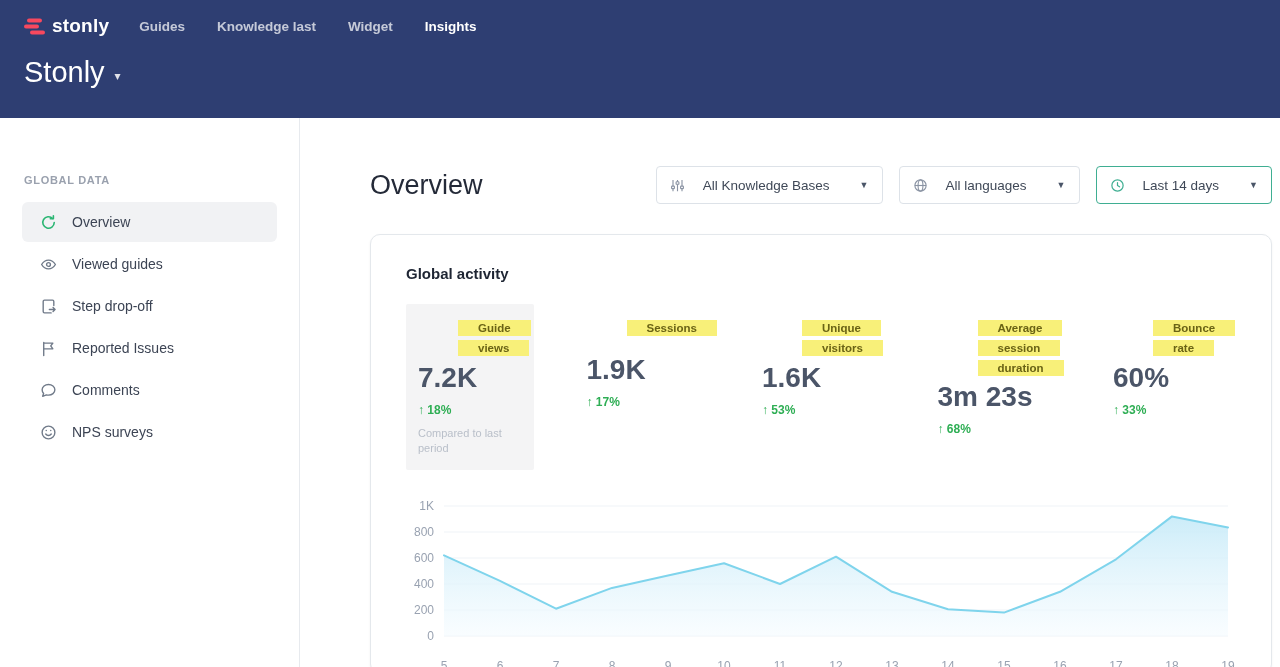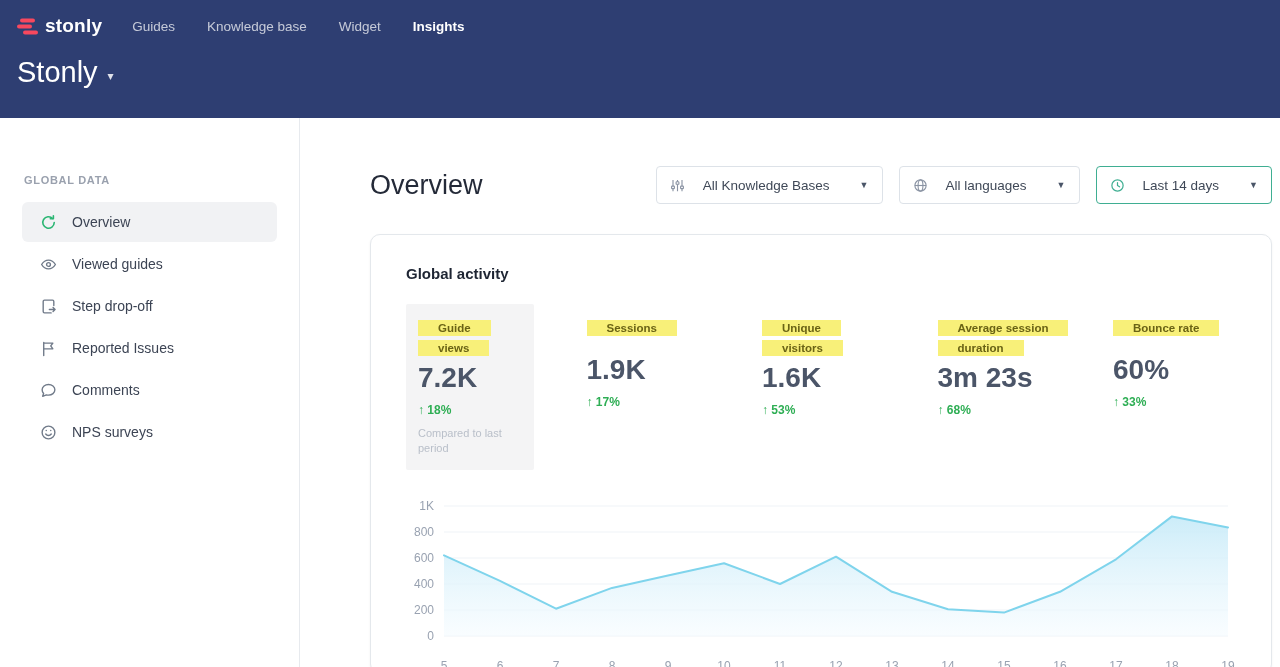--- a/index.html
+++ b/index.html
@@ -1,25 +1,25 @@
 <!DOCTYPE html>
 <html><head>
 <meta charset="utf-8">
 <style>
   * { margin:0; padding:0; box-sizing:border-box; }
   html,body { width:1280px; height:667px; overflow:hidden; background:#fff;
     font-family:"Liberation Sans", sans-serif; }
 
   
-  .header { background:#2e3e72; height:118px; padding:12px 17px 0; }
+  .header { background:#2e3e72; height:118px; padding:12px 24px 0; }
   .nav-row { display:flex; align-items:center; height:28px; }
   .logo { display:flex; align-items:center; gap:7px; cursor:pointer; }
   .logo-text { color:#fff; font-size:19px; font-weight:700; letter-spacing:.2px; }
   .nav-items { display:flex; align-items:center; gap:32px; margin-left:30px; }
-  .nav-item { color:rgba(255,255,255,.72); font-size:13.5px; cursor:pointer; }
+  .nav-item { color:rgba(255,255,255,.72); font-size:13.5px; cursor:pointer;font-weight:bold; }
   .nav-item.active { color:#fff; font-weight:700; }
   .workspace-row { margin-top:16px; display:flex; align-items:center; gap:10px; cursor:pointer; width:max-content; }
   .workspace-name { color:#fff; font-size:29px; font-weight:400; }
   .workspace-caret { color:rgba(255,255,255,.85); font-size:12px; margin-top:6px; }
 
   
   .body-row { display:flex; height:549px; }
   .sidebar { width:300px; border-right:1px solid #e7eaee; padding-top:56px; flex:none; }
   .section-label { margin:0 0 16px 24px; font-size:11px; font-weight:700;
     color:#9aa1ae; letter-spacing:.7px; }
@@ -46,21 +46,21 @@
 
   .metrics { margin-top:22px; display:flex; justify-content:space-between; align-items:stretch; }
   .metric { width:135px; padding:14px 12px; cursor:pointer; border-radius:2px; }
   .metric.selected { background:#f4f4f5; width:128px; }
   .metric:nth-child(5) { width:135px; }
   .metric:nth-child(6) { width:118px; }
   .metric-label-wrap { min-height:32px; }
   .metric:nth-child(5) .metric-label-wrap { max-width:108px; }
   .hl { display:inline; background:#f8f079; color:#6a6315; font-size:11.5px; font-weight:600;
     padding:2px 20px; line-height:1.55; border-radius:0;
-    -webkit-box-decoration-break:clone; box-decoration-break:clone; }
+    -webkit-box-decoration-break:clone; box-decoration-break:clone;margin-left:40px; }
   .metric-value { margin-top:4px; font-size:28px; font-weight:700; color:#4b5568; white-space:nowrap; }
   .metric-change { margin-top:9px; font-size:12px; font-weight:700; }
   .metric-change.up { color:#2eae54; }
   .metric-change.down { color:#f4473e; }
   .metric-note { margin-top:9px; font-size:11px; line-height:1.4; color:#b9bfc9; max-width:100px; }
 
   .chart-wrap { margin-top:26px; }
   .chart-wrap svg { display:block; width:830px; height:190px; }
 </style>
 </head>
@@ -71,21 +71,21 @@
     <div class="logo">
       <svg width="21" height="19" viewBox="0 0 21 19">
         <rect x="3" y="1.5" width="15" height="4" rx="2" fill="#f8485e"></rect>
         <rect x="0" y="7.5" width="15" height="4" rx="2" fill="#f8485e"></rect>
         <rect x="6" y="13.5" width="15" height="4" rx="2" fill="#f8485e"></rect>
       </svg>
       <span class="logo-text">stonly</span>
     </div>
     <div class="nav-items">
       <span class="nav-item">Guides</span>
-      <span class="nav-item">Knowledge base</span>
+      <span class="nav-item">Knowledge last</span>
       <span class="nav-item">Widget</span>
       <span class="nav-item active">Insights</span>
     </div>
   </div>
   <div class="workspace-row">
     <span class="workspace-name">Stonly</span>
     <span class="workspace-caret">▾</span>
   </div>
 </div>
 

